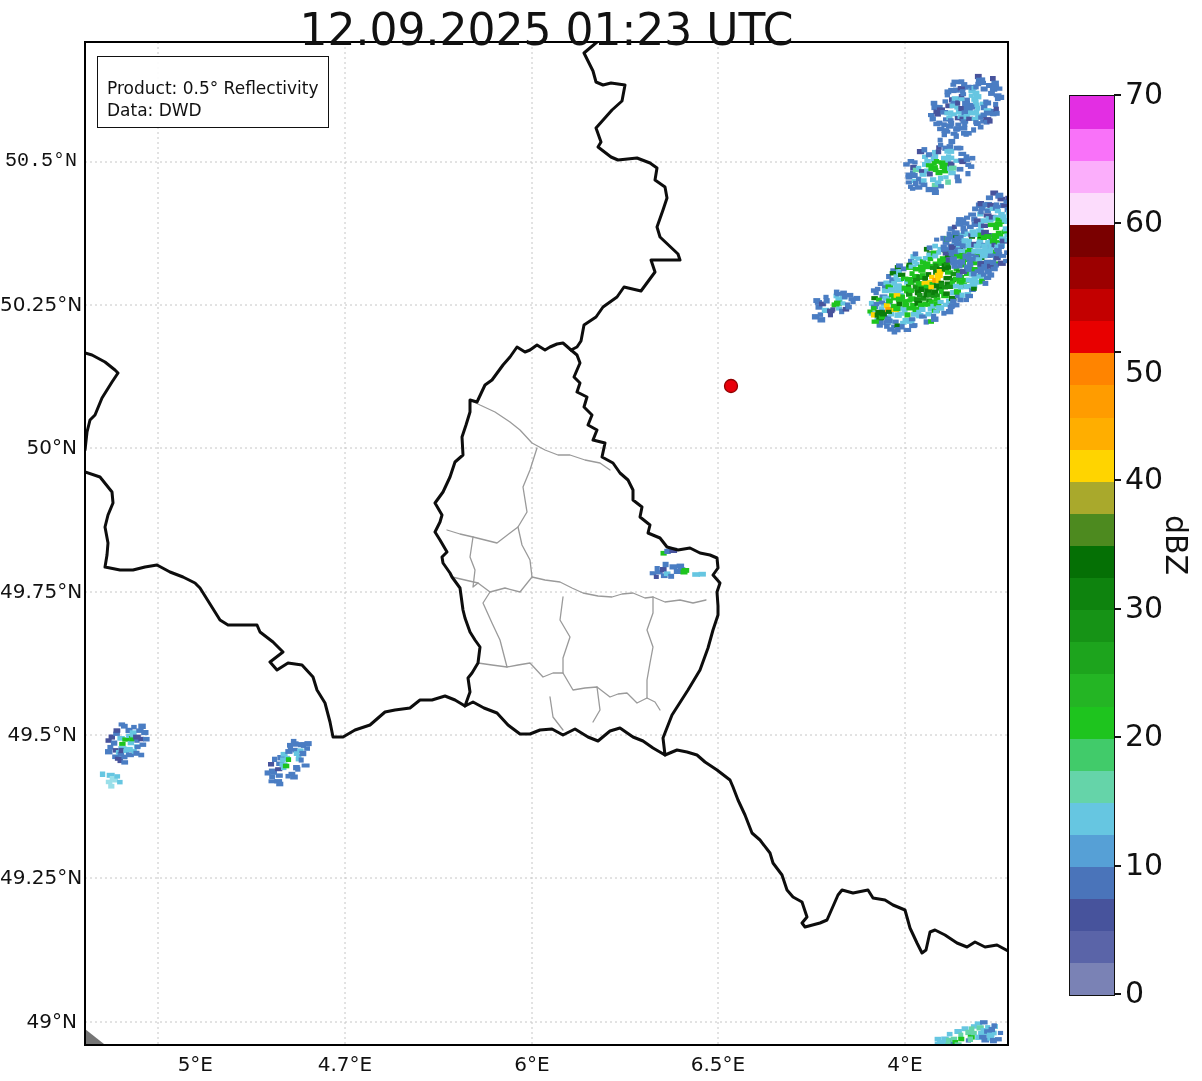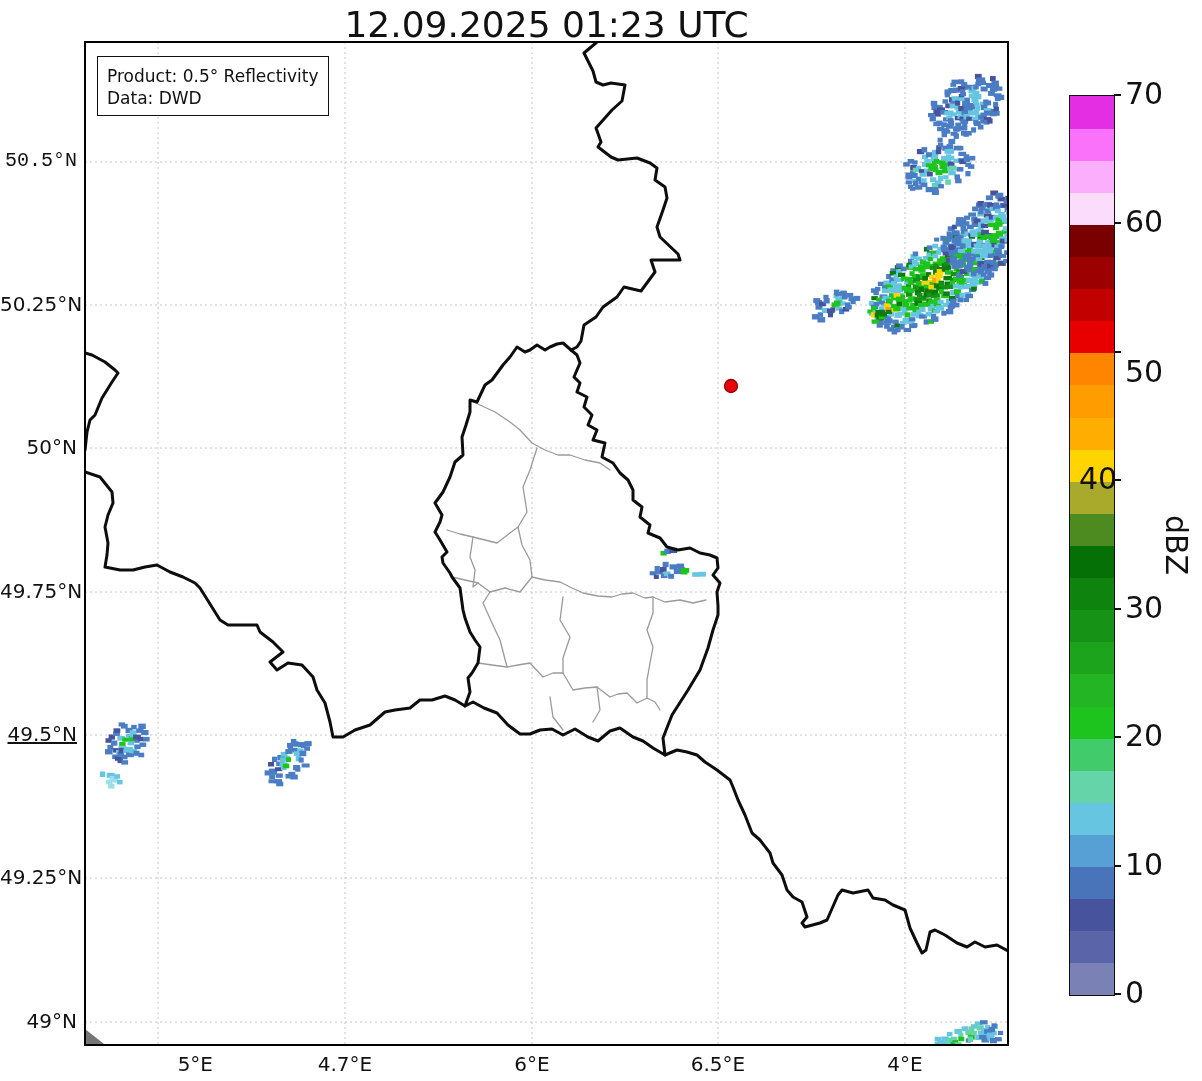--- a/index.html
+++ b/index.html
@@ -1,22 +1,22 @@
 <!DOCTYPE html>
 <html><head>
 <meta charset="utf-8">
 <style>
   html,body{margin:0;padding:0}
   body{width:1202px;height:1081px;background:#ffffff;position:relative;overflow:hidden;
        font-family:"DejaVu Sans","Liberation Sans",sans-serif;color:#111}
   .abs{position:absolute}
   #map-svg{position:absolute;left:0;top:0;z-index:1}
-  #title{left:85px;top:4px;width:923px;text-align:center;font-size:36px;color:#111;z-index:2}
+  #title{left:85px;top:4px;width:923px;text-align:center;font-size:44px;color:#111;z-index:2}
   #infobox{left:97px;top:56px;border:1.5px solid #111;background:rgba(255,255,255,.93);
-           padding:8px 9px 5px 9px;font-size:17px;line-height:1.32;color:#111;z-index:3;white-space:nowrap}
+           padding:20px 9px 5px 9px;font-size:17px;line-height:1.32;color:#111;z-index:3;white-space:nowrap}
   .ytick{font-size:20px;text-align:right;width:77px;left:0;z-index:2;white-space:nowrap}
   .xtick{font-size:20px;text-align:center;width:110px;z-index:2;white-space:nowrap}
   #cbar{border:1.5px solid #111;z-index:2}
   .cbseg{position:absolute;left:0;width:100%}
   .cbtickmark{background:#111;z-index:2}
   .cbtick{font-size:30px;z-index:2;white-space:nowrap}
   #cblabel{font-size:30px;z-index:2;display:flex;align-items:center;justify-content:center;
            transform:rotate(90deg)}
 </style>
 </head>
@@ -1098,36 +1098,36 @@
     <div class="cbseg" style="top: 64.2143px; height: 32.6071px; background: rgb(251, 174, 251);"></div>
     <div class="cbseg" style="top: 32.1071px; height: 32.6071px; background: rgb(249, 114, 249);"></div>
     <div class="cbseg" style="top: 1.13687e-13px; height: 32.6071px; background: rgb(227, 46, 227);"></div>
   </div>
 <div class="abs" id="cblabel" style="left: 1156px; top: 484.5px; width: 42px; height: 120px;">dBZ</div>
 
 <div class="abs ytick" style="top: 149px; font-family: Liberation Mono, monospace;">50.5°N</div>
 <div class="abs ytick" style="top: 292px;">50.25°N</div>
 <div class="abs ytick" style="top: 435px;">50°N</div>
 <div class="abs ytick" style="top: 579px;">49.75°N</div>
-<div class="abs ytick" style="top: 722px; text-decoration: underline;">49.5°N</div>
+<div class="abs ytick" style="top: 722px;">49.5°N</div>
 <div class="abs ytick" style="top: 865px;">49.25°N</div>
 <div class="abs ytick" style="top: 1009px;">49°N</div>
 <div class="abs xtick" style="left: 103px; top: 1052px; text-align: right;">5°E</div>
 <div class="abs xtick" style="left: 290px; top: 1052px;">4.7°E</div>
 <div class="abs xtick" style="left: 477px; top: 1052px;">6°E</div>
 <div class="abs xtick" style="left: 663px; top: 1052px;">6.5°E</div>
 <div class="abs xtick" style="left: 850px; top: 1052px;">4°E</div>
 <div class="abs cbtickmark" style="left: 1114px; top: 993px; width: 7px; height: 2px;"></div>
 <div class="abs cbtick" style="left: 1125px; top: 975px;">0</div>
 <div class="abs cbtickmark" style="left: 1114px; top: 864.571px; width: 7px; height: 2px;"></div>
 <div class="abs cbtick" style="left: 1125px; top: 846.571px;">10</div>
 <div class="abs cbtickmark" style="left: 1114px; top: 736.143px; width: 7px; height: 2px;"></div>
 <div class="abs cbtick" style="left: 1125px; top: 718.143px;">20</div>
 <div class="abs cbtickmark" style="left: 1114px; top: 607.714px; width: 7px; height: 2px;"></div>
 <div class="abs cbtick" style="left: 1125px; top: 589.714px;">30</div>
 <div class="abs cbtickmark" style="left: 1114px; top: 479.286px; width: 7px; height: 2px;"></div>
-<div class="abs cbtick" style="left: 1079px; top: 461.286px;">40</div>
+<div class="abs cbtick" style="left: 1125px; top: 461.286px;">40</div>
 <div class="abs cbtickmark" style="left: 1114px; top: 350.857px; width: 7px; height: 2px;"></div>
 <div class="abs cbtick" style="left: 1125px; top: 332.857px; margin-top: 21px;">50</div>
 <div class="abs cbtickmark" style="left: 1114px; top: 222.429px; width: 7px; height: 2px;"></div>
 <div class="abs cbtick" style="left: 1125px; top: 204.429px;">60</div>
 <div class="abs cbtickmark" style="left: 1114px; top: 94px; width: 7px; height: 2px;"></div>
 <div class="abs cbtick" style="left: 1125px; top: 76px;">70</div>
 
 </body></html>

